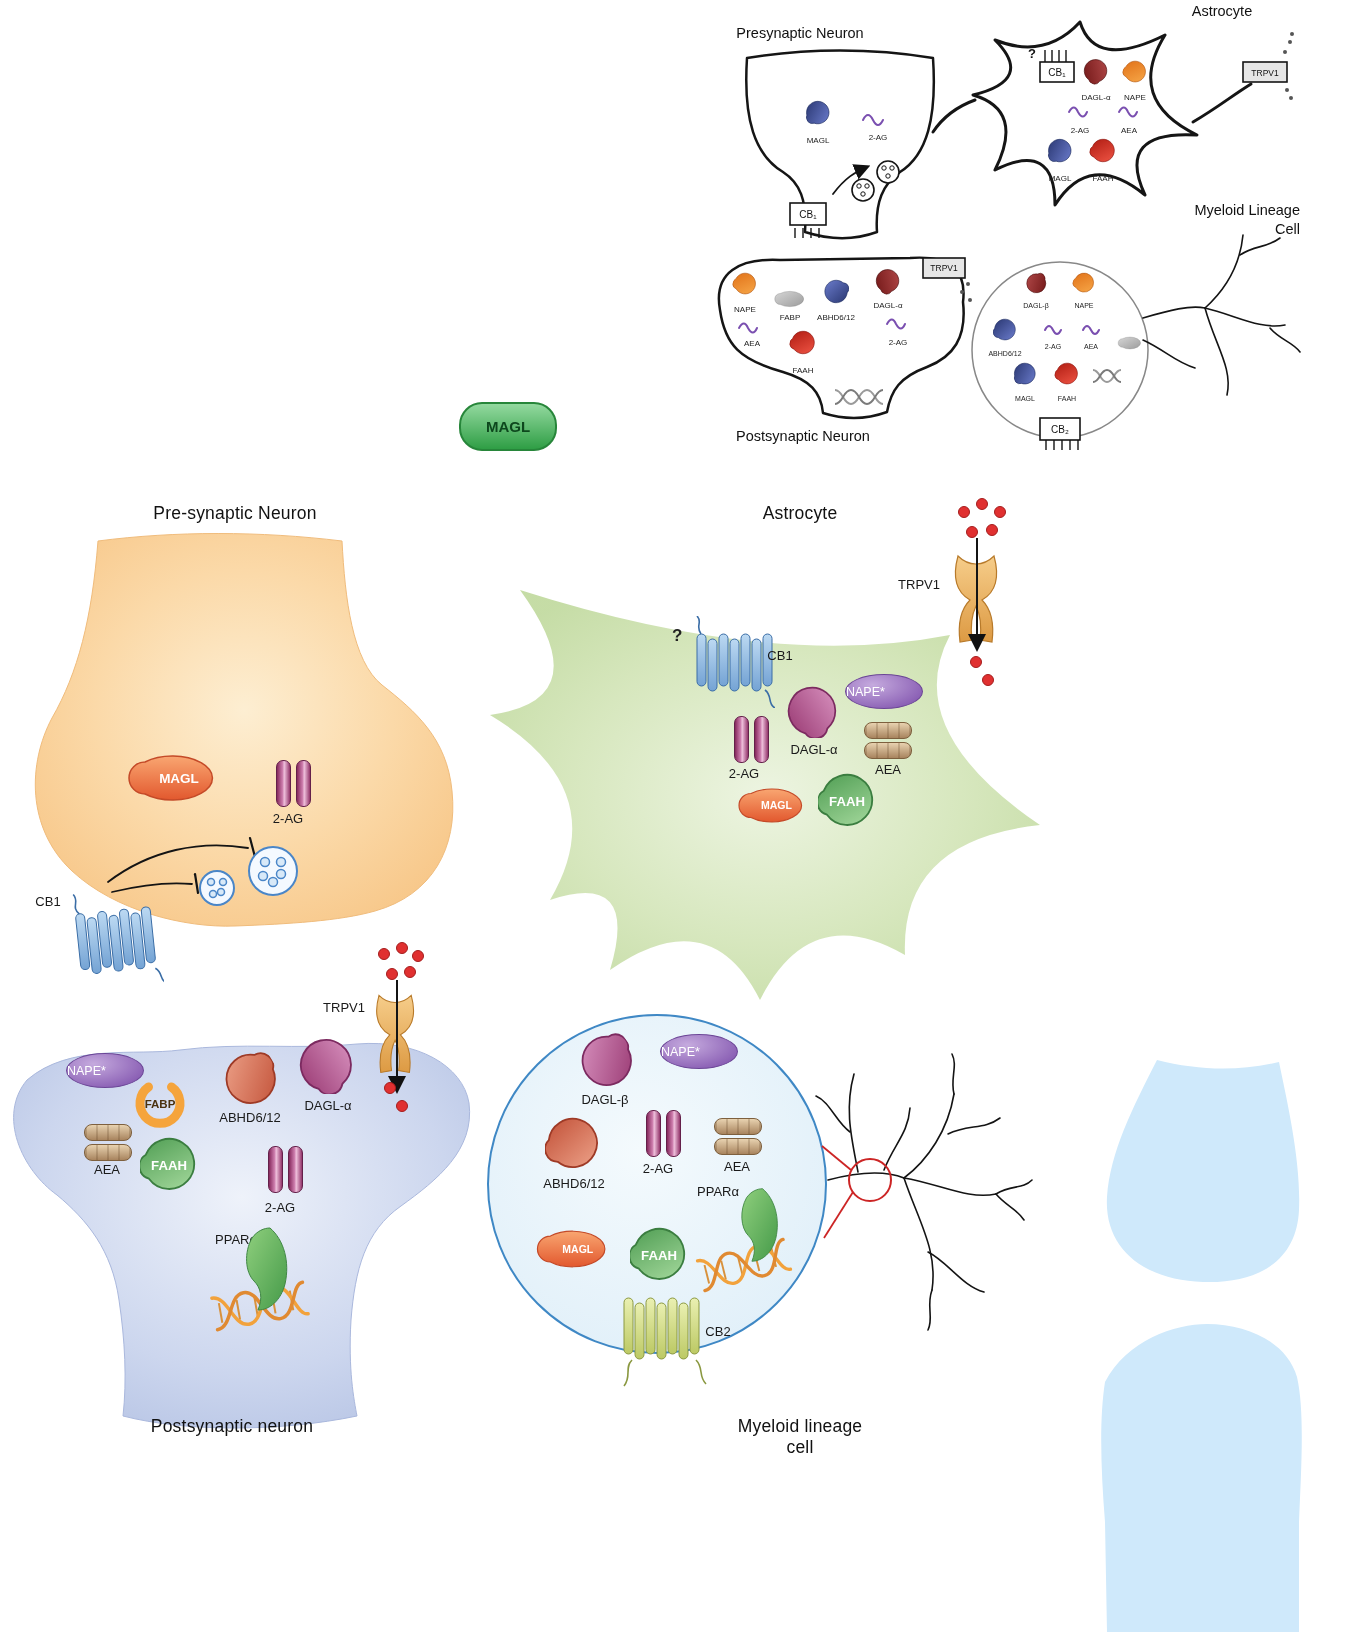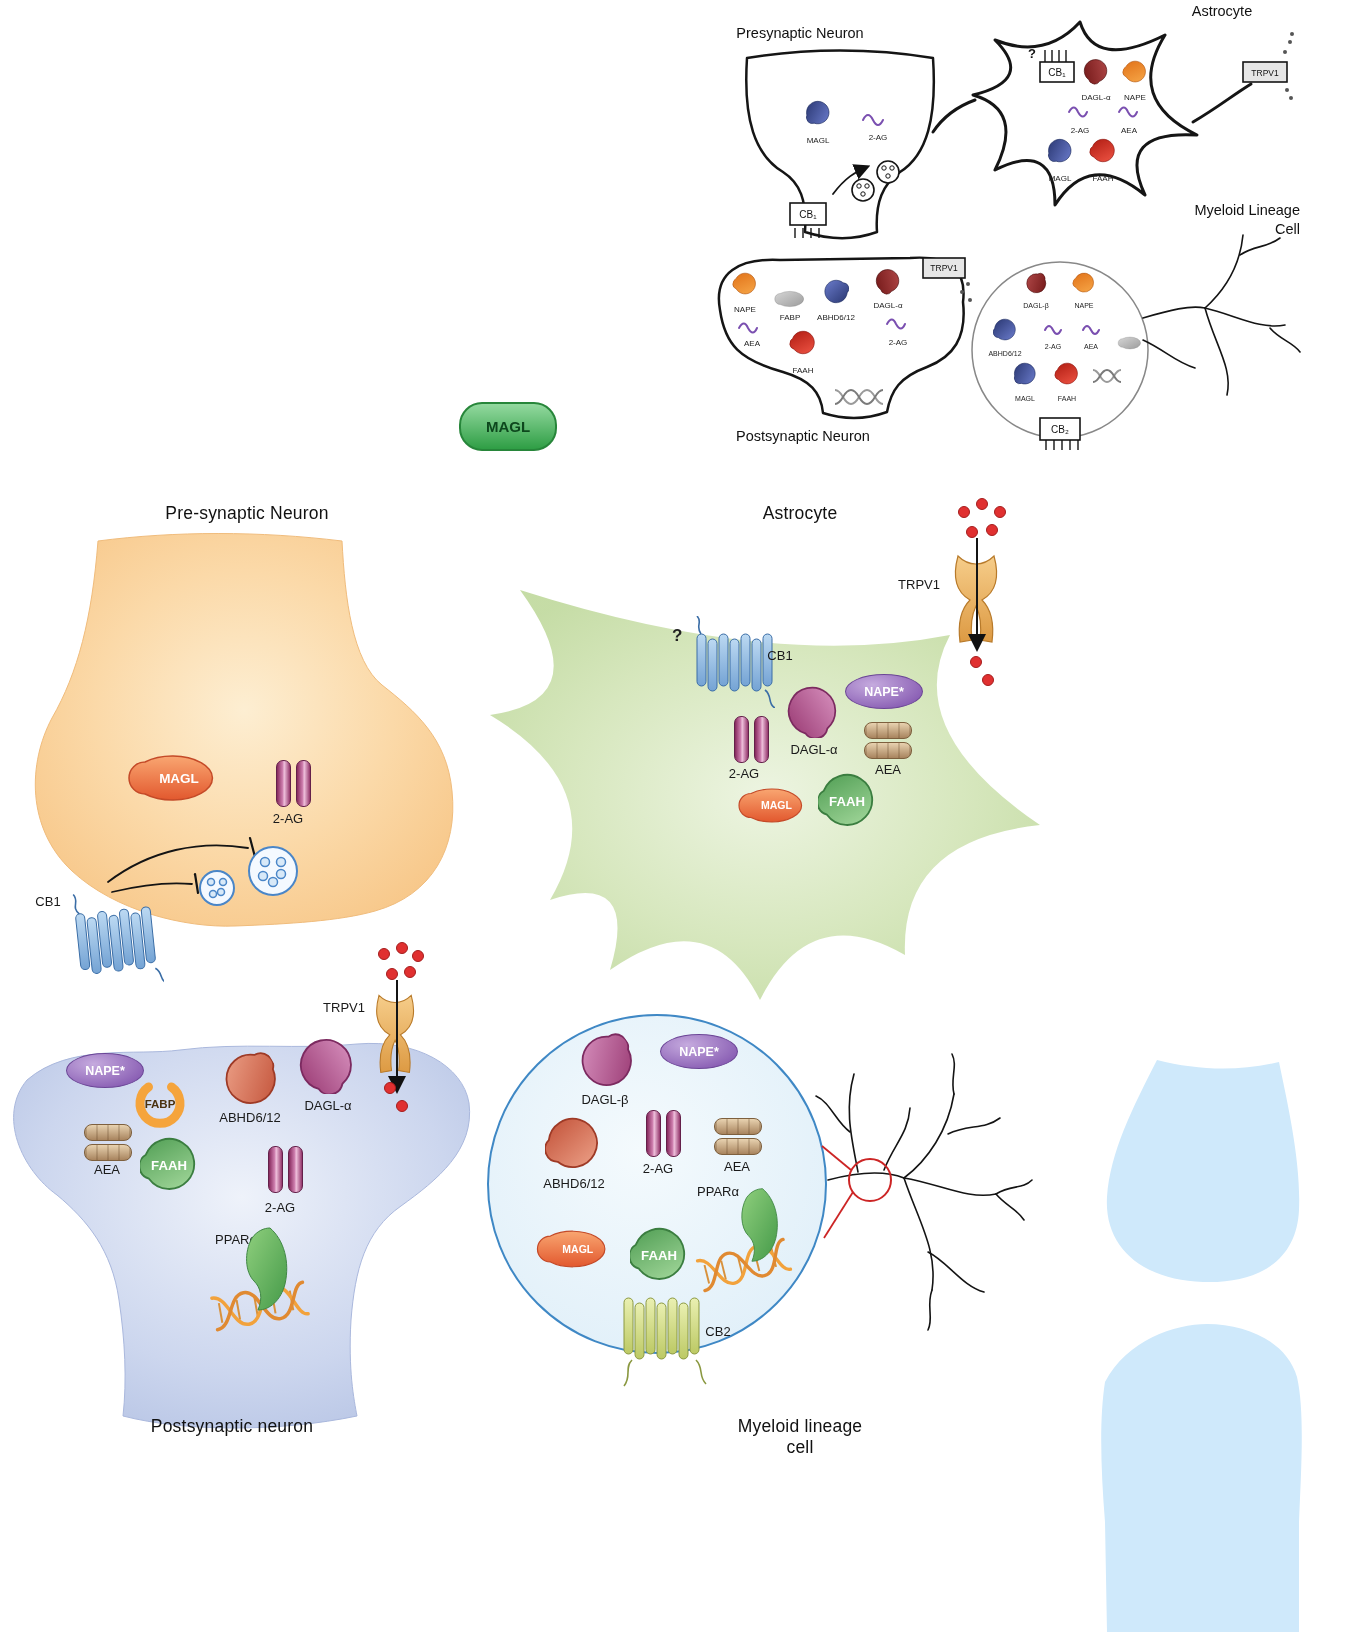--- a/index.html
+++ b/index.html
@@ -34,21 +34,21 @@
   .cbB{fill:url(#gCB1);stroke:#3a6da6;stroke-width:1}
   .cbSq{fill:none;stroke:#3a6da6;stroke-width:1.6}
   .cb2B{fill:url(#gCB2);stroke:#8a9840;stroke-width:1}
   .cb2Sq{fill:none;stroke:#8a9840;stroke-width:1.6}
   .vty{fill:#f4f9ff;stroke:#4a86c8;stroke-width:2}
   .vdot{fill:#d8e9f8;stroke:#4a86c8;stroke-width:1.5}
   .inh{fill:none;stroke:#141414;stroke-width:1.8;stroke-linecap:round}
   .tbar{stroke:#141414;stroke-width:2.2;stroke-linecap:round}
   .arrln{stroke:#141414;stroke-width:2}
   .wtxt{fill:#fff;font-weight:bold;text-anchor:middle;font-family:"Liberation Sans",sans-serif}
-  .nape{width:76px;height:33px;border-radius:50%;background:radial-gradient(ellipse at 35% 30%,#c5aade,#8a5fb4 78%);border:1.5px solid #6b4596;color:#fff;font-weight:bold;font-size:12.5px;display:flex;align-items:center;justify-content:center}
+  .nape{width:76px;height:33px;border-radius:50%;background:radial-gradient(ellipse at 35% 30%,#c5aade,#8a5fb4 78%);border:1.5px solid #6b4596;color:#fff;font-weight:normal;font-size:12.5px;display:flex;align-items:center;}
   .pillsV{display:flex;gap:5px}
   .pillsV i{width:13px;height:45px;border-radius:7px;background:linear-gradient(90deg,#86285c,#d183b2 45%,#f0c2dd 55%,#93356b);border:1px solid #64204a}
   .pillsH{display:flex;flex-direction:column;gap:3px}
   .pillsH i{width:46px;height:15px;border-radius:8px;border:1px solid #7e603e;background:repeating-linear-gradient(90deg,rgba(90,60,30,.22) 0 2px,rgba(0,0,0,0) 2px 11px),linear-gradient(180deg,#e8d2b0,#a8845e)}
   .dagPill{left:459px;top:402px;width:94px;height:45px;border-radius:23px;background:linear-gradient(180deg,#93d99f,#2f9e45);border:2px solid #27863a;display:flex;align-items:center;justify-content:center;font-size:15px;font-weight:bold;color:#0d471d}
   .myeCircle{left:487px;top:1014px;width:336px;height:336px;border-radius:50%;background:radial-gradient(circle at 45% 40%,#f4fafd,#dcedf8);border:2px solid #3f88c5}
 </style>
 </head>
 <body>
 
@@ -250,21 +250,21 @@
     <path d="M575,328 C585,340 598,342 605,352"></path>
     <path d="M510,308 C520,345 538,368 532,395"></path>
     <path d="M448,340 C470,350 480,362 500,368"></path>
   </g>
 </svg>
 
 <div class="abs dagPill">
   <span>MAGL</span>
 </div>
 
-<div class="abs title" style="left:97px;top:503px;width:300px">Pre-synaptic Neuron</div>
+<div class="abs title" style="left:85px;top:503px;width:300px">Pre-synaptic Neuron</div>
 <svg class="abs" style="left:20px;top:533px" width="445" height="412" viewBox="0 0 445 412">
   <path fill="url(#gOrangeCell)" stroke="#f0bc7c" stroke-width="1" d="M78,8 C72,85 58,140 32,185 C8,230 6,295 52,338 C95,378 165,395 215,393 C268,391 320,388 355,378 C412,362 438,315 432,258 C427,205 395,178 362,152 C332,128 325,65 322,8 C240,-2 155,-2 78,8 Z"></path>
 </svg>
 <svg class="abs" style="left:125px;top:752px" width="96" height="52" viewBox="0 0 96 52">
   <use href="#blob" width="96" height="52" fill="url(#gOrangeE)" stroke="#c44a28" stroke-width="1.5"></use>
   <text x="54" y="31" font-size="13.5" class="wtxt">MAGL</text>
 </svg>
 <div class="abs pillsV" style="left:276px;top:760px">
       <i></i>
       <i></i>

